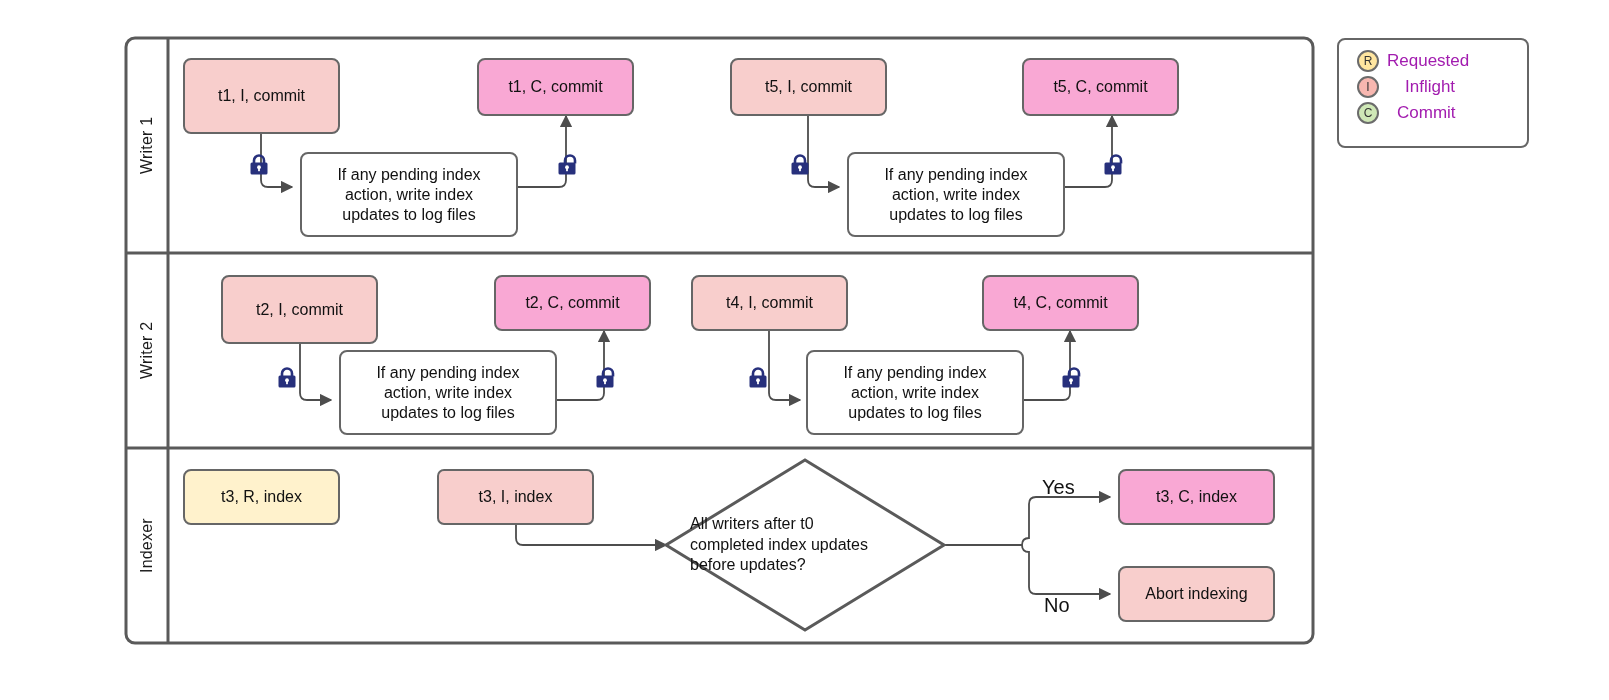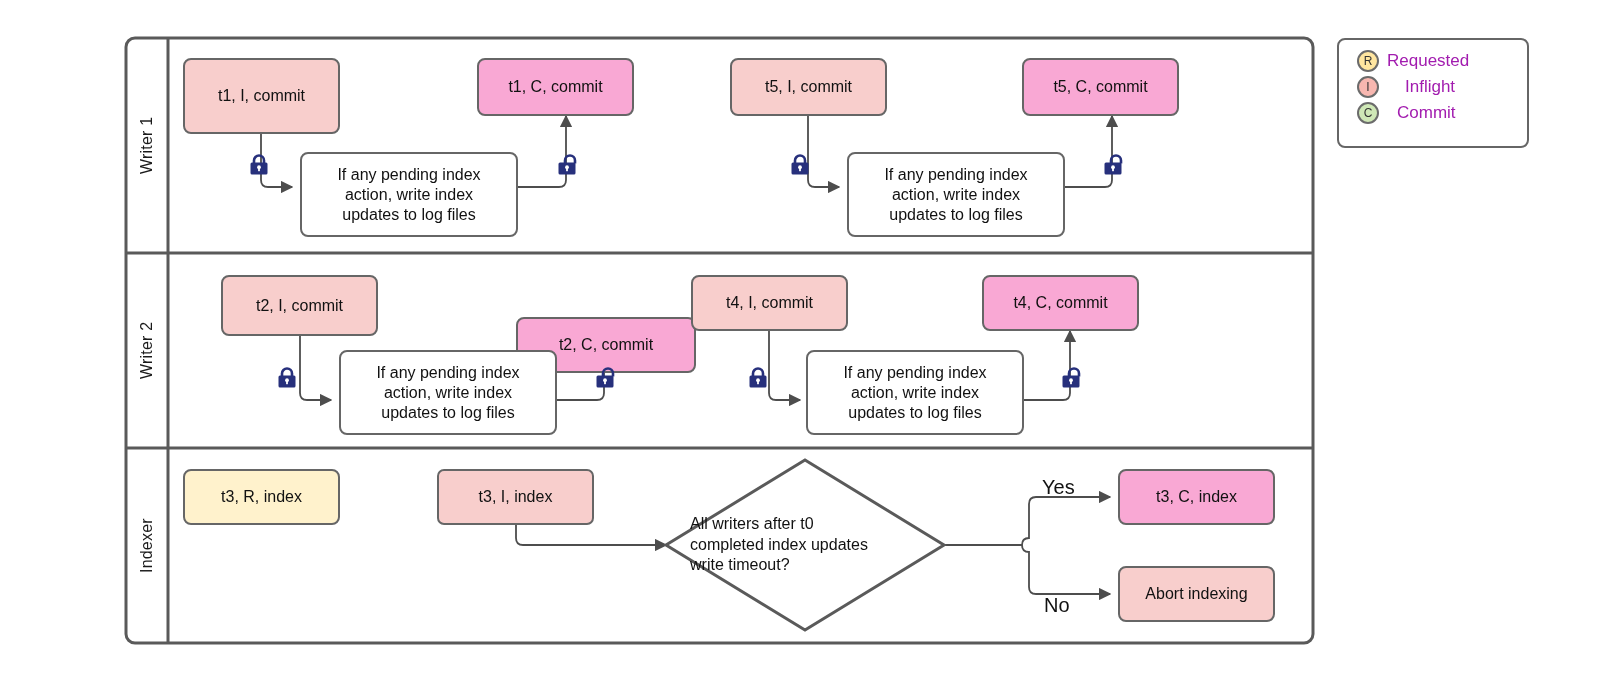--- a/index.html
+++ b/index.html
@@ -169,23 +169,23 @@
   </div>
   <div class="lock" style="left:1102px;top:153px;">
     <svg viewBox="0 0 22 24" width="22" height="24">
       <path d="M9 10 V7.5 A5 5 0 0 1 19 7.5 V10.5" fill="none" stroke="#27307c" stroke-width="2.6"></path>
       <rect x="2.5" y="9.5" width="17" height="12" rx="1.5" fill="#27307c"></rect>
       <circle cx="11" cy="14.2" r="1.9" fill="#ffffff"></circle>
       <rect x="10.1" y="14.2" width="1.8" height="4" fill="#ffffff"></rect>
     </svg>
   </div>
 
-  <div class="node pink" style="left:221px;top:275px;width:157px;height:61px;">t2, I, commit</div>
-
-  <div class="node green" style="left:516px;top:275px;width:180px;height:56px;margin-top:42px;">t2, C, commit</div>
+  <div class="node pink" style="left:221px;top:275px;width:157px;height:69px;">t2, I, commit</div>
+
+  <div class="node green" style="left:494px;top:275px;width:157px;height:56px;">t2, C, commit</div>
 
   <div class="node pink" style="left:691px;top:275px;width:157px;height:56px;">t4, I, commit</div>
 
   <div class="node green" style="left:982px;top:275px;width:157px;height:56px;">t4, C, commit</div>
 
   <div class="node white" style="left:339px;top:350px;width:218px;height:85px;flex-direction:column;">
     <span>If any pending index</span>
     <span>action, write index</span>
     <span>updates to log files</span>
   </div>
@@ -231,21 +231,21 @@
 
   <div class="node yellow" style="left:183px;top:469px;width:157px;height:56px;">t3, R, index</div>
 
   <div class="node pink" style="left:437px;top:469px;width:157px;height:56px;border-radius:7px;">t3, I, index</div>
 
   <div style="position:absolute;left:690px;top:508px;width:230px;height:74px;
               display:flex;flex-direction:column;align-items:flex-start;justify-content:center;
               font-size:16px;line-height:1.3;color:#111;text-align:center;">
     <span>All writers after t0</span>
     <span>completed index updates</span>
-    <span>write timeout?</span>
+    <span>before updates?</span>
   </div>
 
   <div class="edge-label" style="left:1042px;top:476px;">Yes</div>
   <div class="edge-label" style="left:1044px;top:594px;">No</div>
 
   <div class="node green" style="left:1118px;top:469px;width:157px;height:56px;">t3, C, index</div>
 
   <div class="node pink" style="left:1118px;top:566px;width:157px;height:56px;">Abort indexing</div>
 
   <div id="legend">

